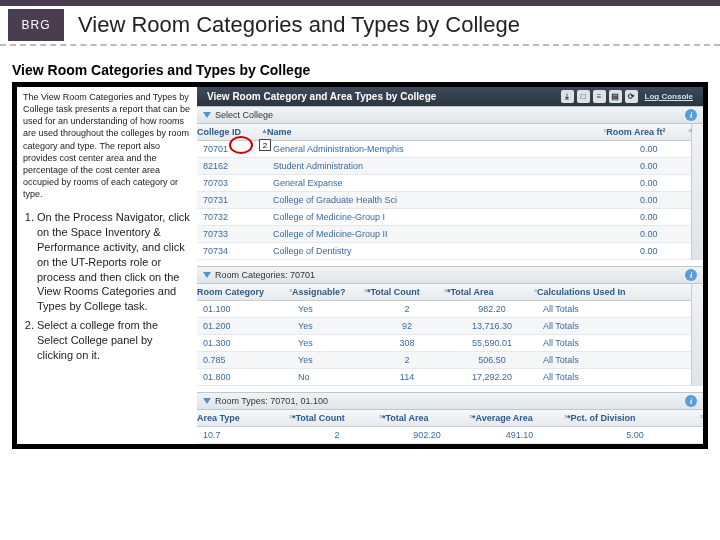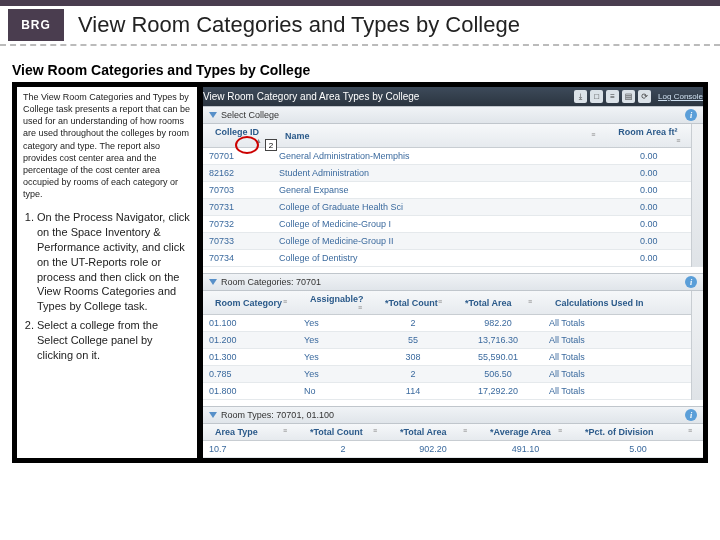--- a/index.html
+++ b/index.html
@@ -23,21 +23,21 @@
   .logo {
     width: 56px;
     height: 32px;
     background: #4a3d4f;
     color: #fff;
     display: flex;
     align-items: center;
     justify-content: center;
     font-size: 12px;
     letter-spacing: 1px;
-    font-weight: 700;
+    font-weight: 400;
     position: relative;
   }
   .page-title {
     font-size: 22px;
     font-weight: 400;
     color: #222;
     margin-left: 14px;
     font-family: Arial, sans-serif;
   }
   .content {
@@ -47,21 +47,20 @@
     font-size: 14px;
     font-weight: bold;
     color: #000;
     margin-bottom: 4px;
   }
   .black-panel {
     background: #000;
     border: 1px solid #000;
     padding: 4px;
     display: flex;
-    gap: 6px;
   }
   .left-col {
     width: 180px;
     background: #fff;
     padding: 4px 6px 4px 6px;
     font-size: 9px;
     line-height: 1.35;
     color: #222;
   }
   .desc { margin-bottom: 10px; }
@@ -71,22 +70,22 @@
     flex: 1;
     background: #fff;
     font-size: 9px;
     color: #333;
     overflow: hidden;
   }
   .app-titlebar {
     background: linear-gradient(#3d4a5a, #2b3540);
     color: #fff;
     font-size: 10px;
-    font-weight: normal;
-    padding: 3px 0;
+    font-weight: bold;
+    padding: 3px 10px;
     display: flex;
     justify-content: space-between;
     align-items: center;
     text-align: center;
   }
   .app-icons { display: flex; gap: 3px; align-items: center; }
   .app-icon {
     width: 13px; height: 13px;
     background: #dbe2e8;
     border-radius: 2px;
@@ -123,21 +122,21 @@
   }
   table.grid {
     width: 100%;
     border-collapse: collapse;
     font-size: 9px;
     table-layout: fixed;
   }
   .grid th {
     background: linear-gradient(#f6f8fa,#e6eaee);
     text-align: left;
-    padding: 3px 12px;
+    padding: 3px 0;
     font-weight: bold;
     color: #2b5a8a;
     border-bottom: 1px solid #c8cdd2;
     position: relative;
     white-space: nowrap;
   }
   .grid th .sort {
     float: right;
     font-size: 7px;
     color: #888;
@@ -304,21 +303,21 @@
               <tr>
                 <td>01.100</td>
                 <td>Yes</td>
                 <td class="num">2</td>
                 <td class="num">982.20</td>
                 <td>All Totals</td>
               </tr>
               <tr>
                 <td>01.200</td>
                 <td>Yes</td>
-                <td class="num">55</td>
+                <td class="num">92</td>
                 <td class="num">13,716.30</td>
                 <td>All Totals</td>
               </tr>
               <tr>
                 <td>01.300</td>
                 <td>Yes</td>
                 <td class="num">308</td>
                 <td class="num">55,590.01</td>
                 <td>All Totals</td>
               </tr>

